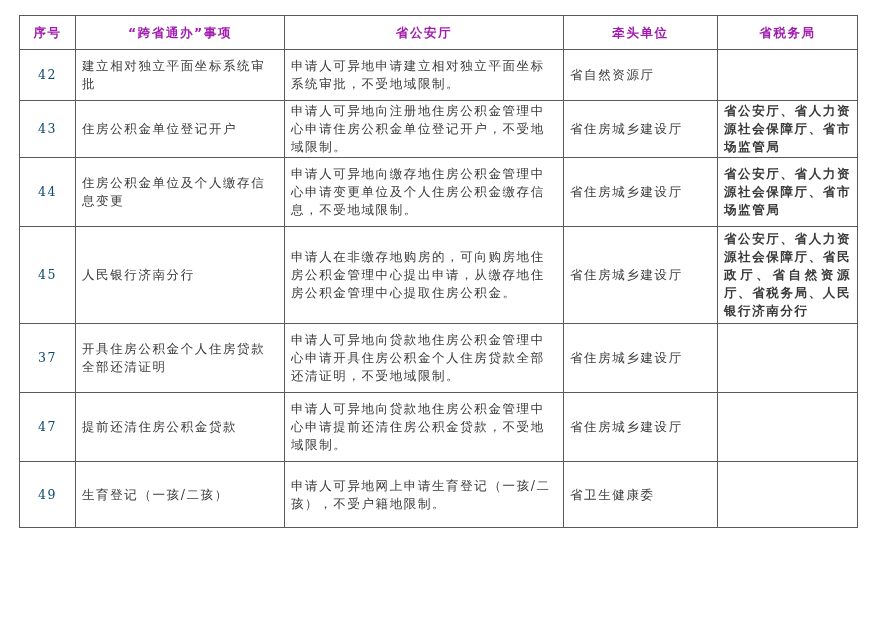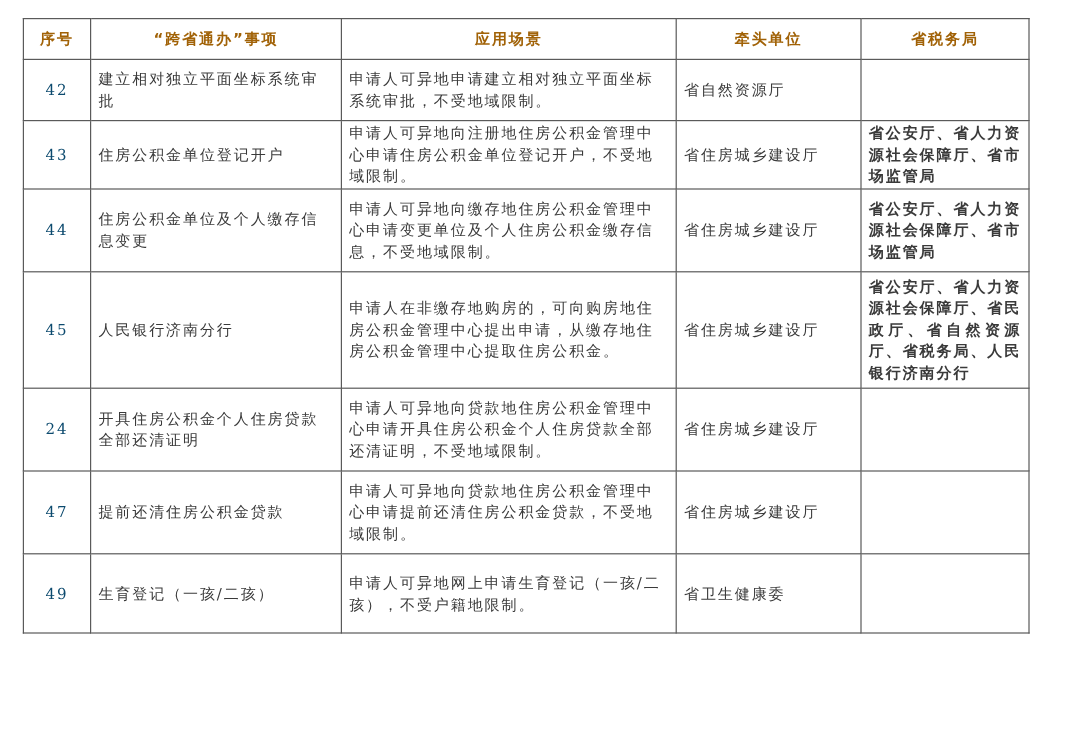--- a/index.html
+++ b/index.html
@@ -30,21 +30,21 @@
       font-size: 12.5px;
       line-height: 18px;
       letter-spacing: 1.6px;
       vertical-align: middle;
       word-break: break-all;
     }
     table.doc-table th {
       font-family: "DejaVu Sans", "Liberation Sans", sans-serif;
       font-weight: bold;
       font-size: 12.5px;
-      color: #a16207;
+      color: #a21caf;
       text-align: center;
       height: 33px;
     }
     td.col-no {
       text-align: center;
       color: #0c4a6e;
       letter-spacing: 0;
       font-size: 12px;
     }
     td.col-item, td.col-scene, td.col-lead, td.col-coop {
@@ -77,21 +77,21 @@
     <col class="c1">
       <col class="c2">
       <col class="c3">
       <col class="c4">
       <col class="c5">
   </colgroup>
   <thead>
     <tr>
       <th>序号</th>
       <th>“跨省通办”事项</th>
-      <th>应用场景</th>
+      <th>省公安厅</th>
       <th>牵头单位</th>
       <th>省税务局</th>
     </tr>
   </thead>
   <tbody>
     <tr class="r42">
       <td class="col-no">42</td>
       <td class="col-item">建立相对独立平面坐标系统审批</td>
       <td class="col-scene">申请人可异地申请建立相对独立平面坐标系统审批，不受地域限制。</td>
       <td class="col-lead">省自然资源厅</td>
@@ -112,21 +112,21 @@
       <td class="col-coop">省公安厅、省人力资源社会保障厅、省市场监管局</td>
     </tr>
     <tr class="r45">
       <td class="col-no">45</td>
       <td class="col-item">人民银行济南分行</td>
       <td class="col-scene">申请人在非缴存地购房的，可向购房地住房公积金管理中心提出申请，从缴存地住房公积金管理中心提取住房公积金。</td>
       <td class="col-lead">省住房城乡建设厅</td>
       <td class="col-coop">省公安厅、省人力资源社会保障厅、省民政厅、省自然资源厅、省税务局、人民银行济南分行</td>
     </tr>
     <tr class="r46">
-      <td class="col-no">24</td>
+      <td class="col-no">37</td>
       <td class="col-item">开具住房公积金个人住房贷款全部还清证明</td>
       <td class="col-scene">申请人可异地向贷款地住房公积金管理中心申请开具住房公积金个人住房贷款全部还清证明，不受地域限制。</td>
       <td class="col-lead">省住房城乡建设厅</td>
       <td class="col-coop"></td>
     </tr>
     <tr class="r47">
       <td class="col-no">47</td>
       <td class="col-item">提前还清住房公积金贷款</td>
       <td class="col-scene">申请人可异地向贷款地住房公积金管理中心申请提前还清住房公积金贷款，不受地域限制。</td>
       <td class="col-lead">省住房城乡建设厅</td>

